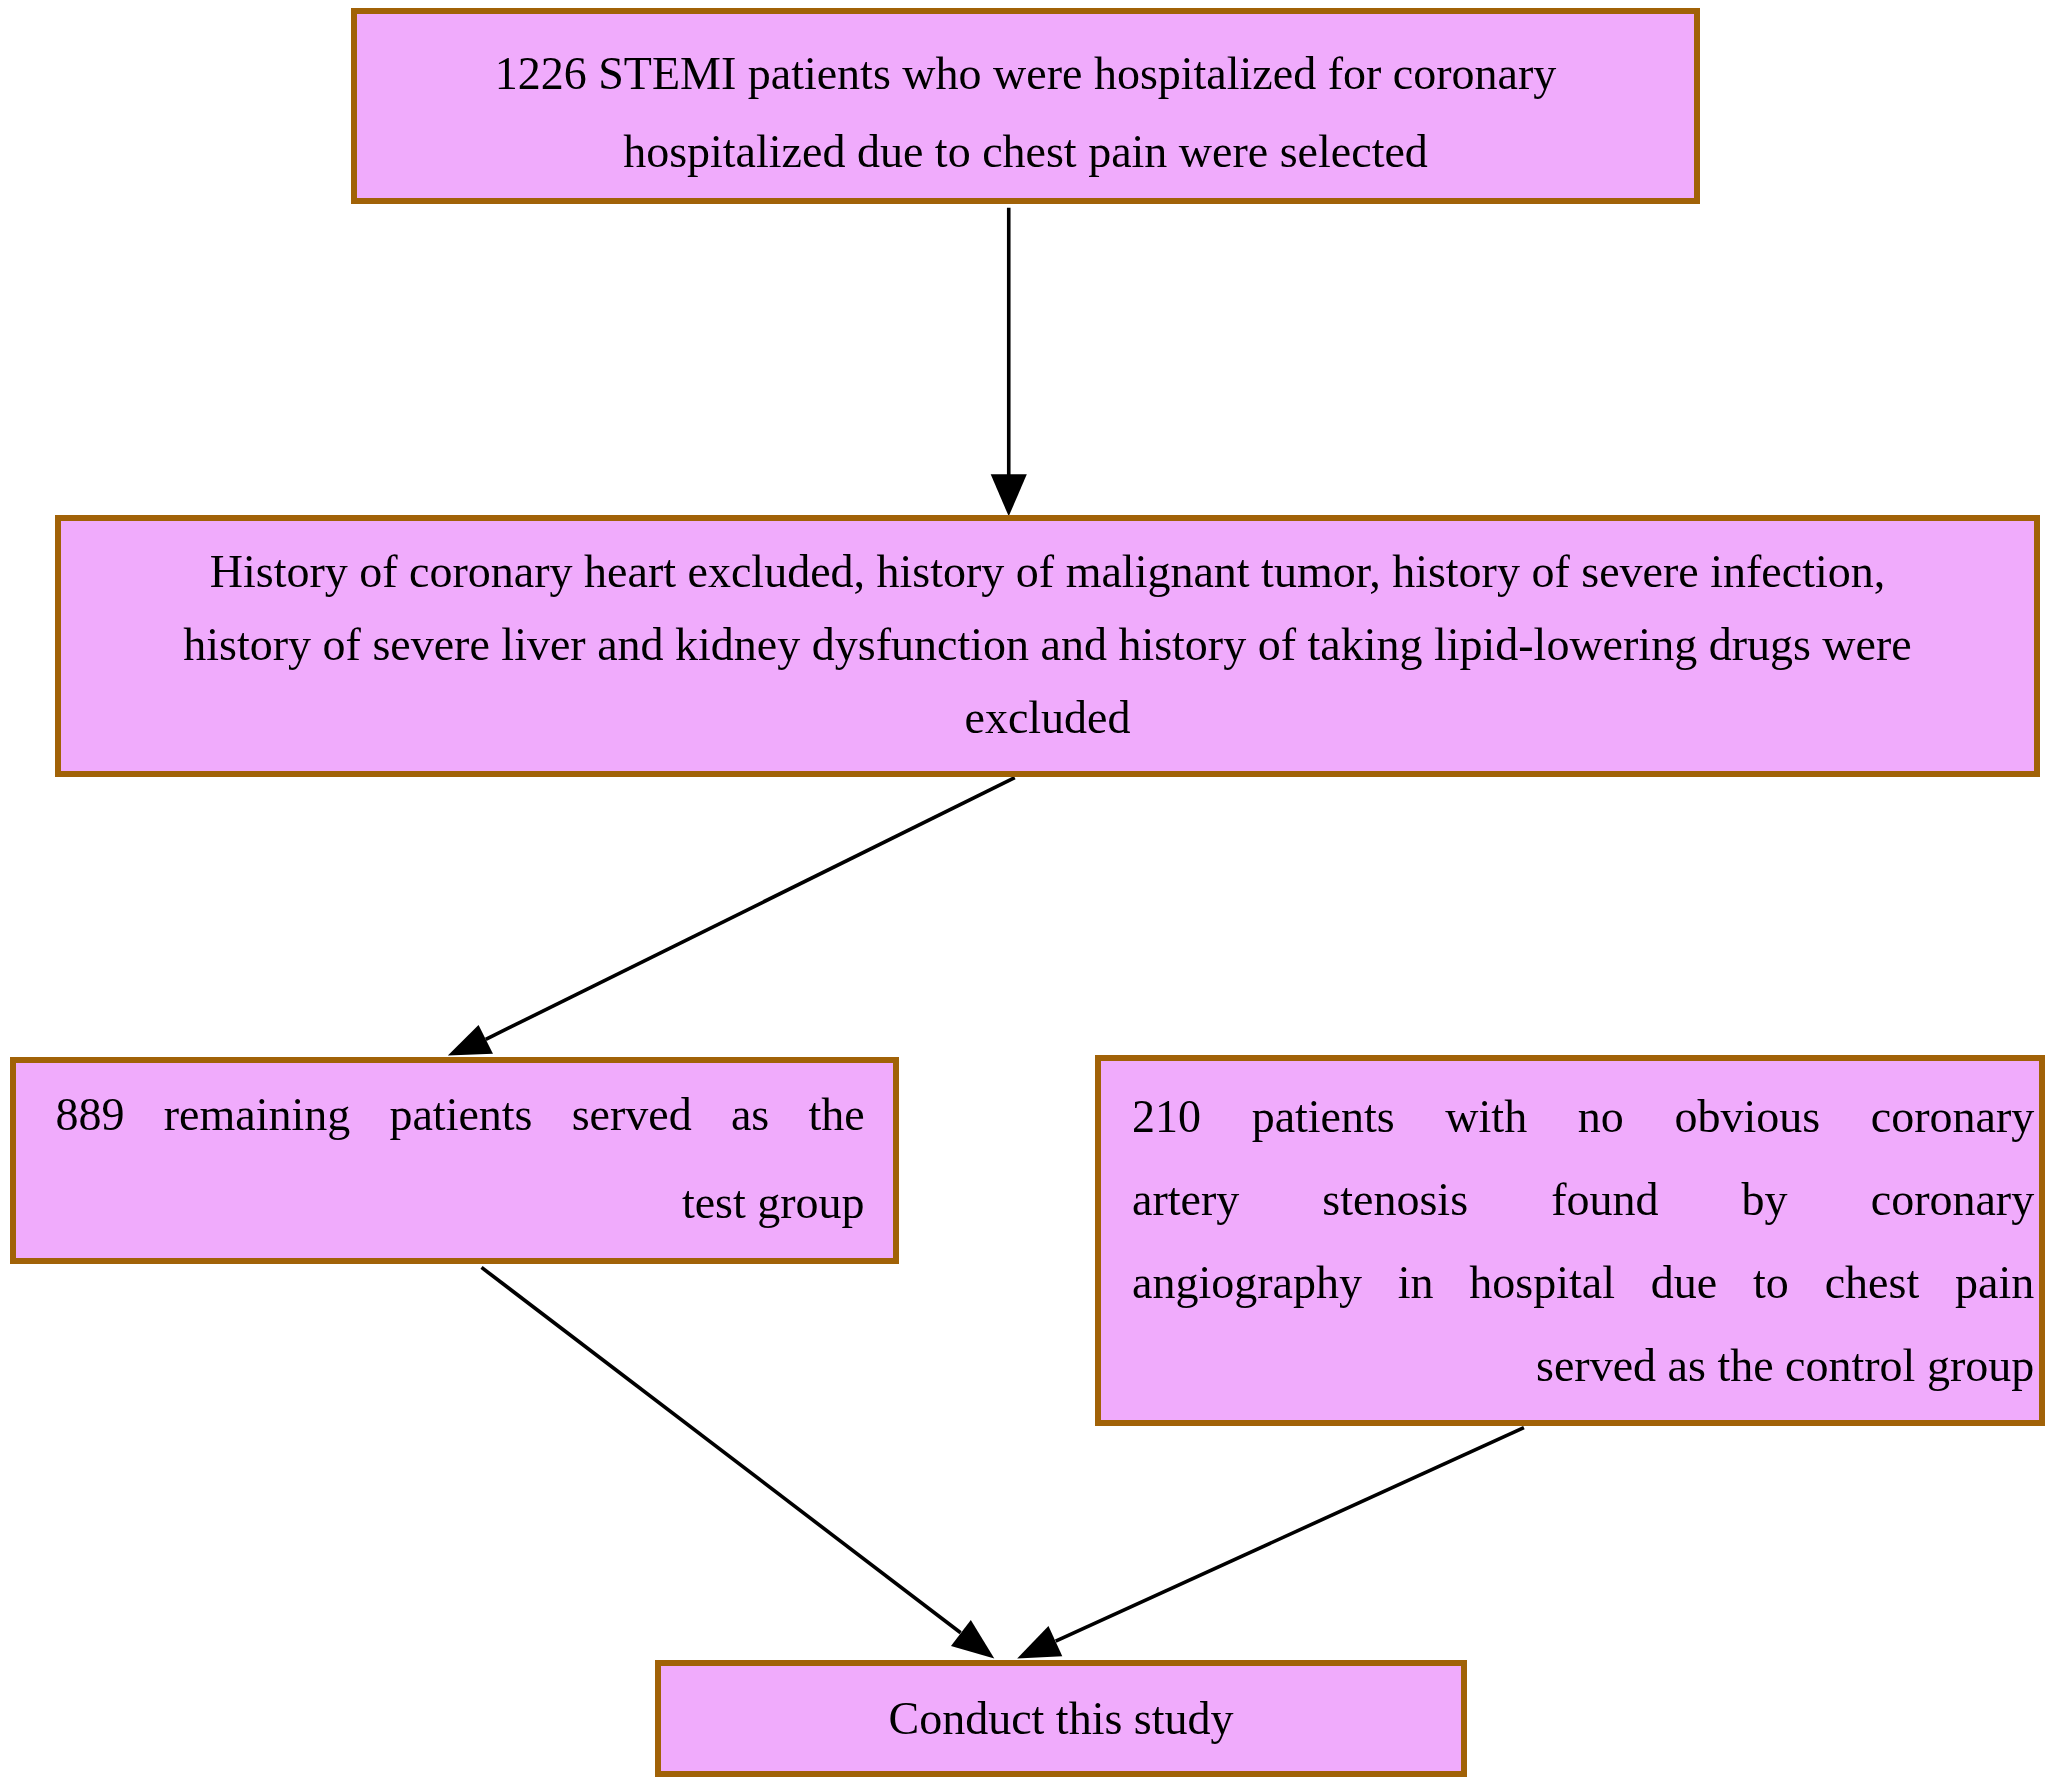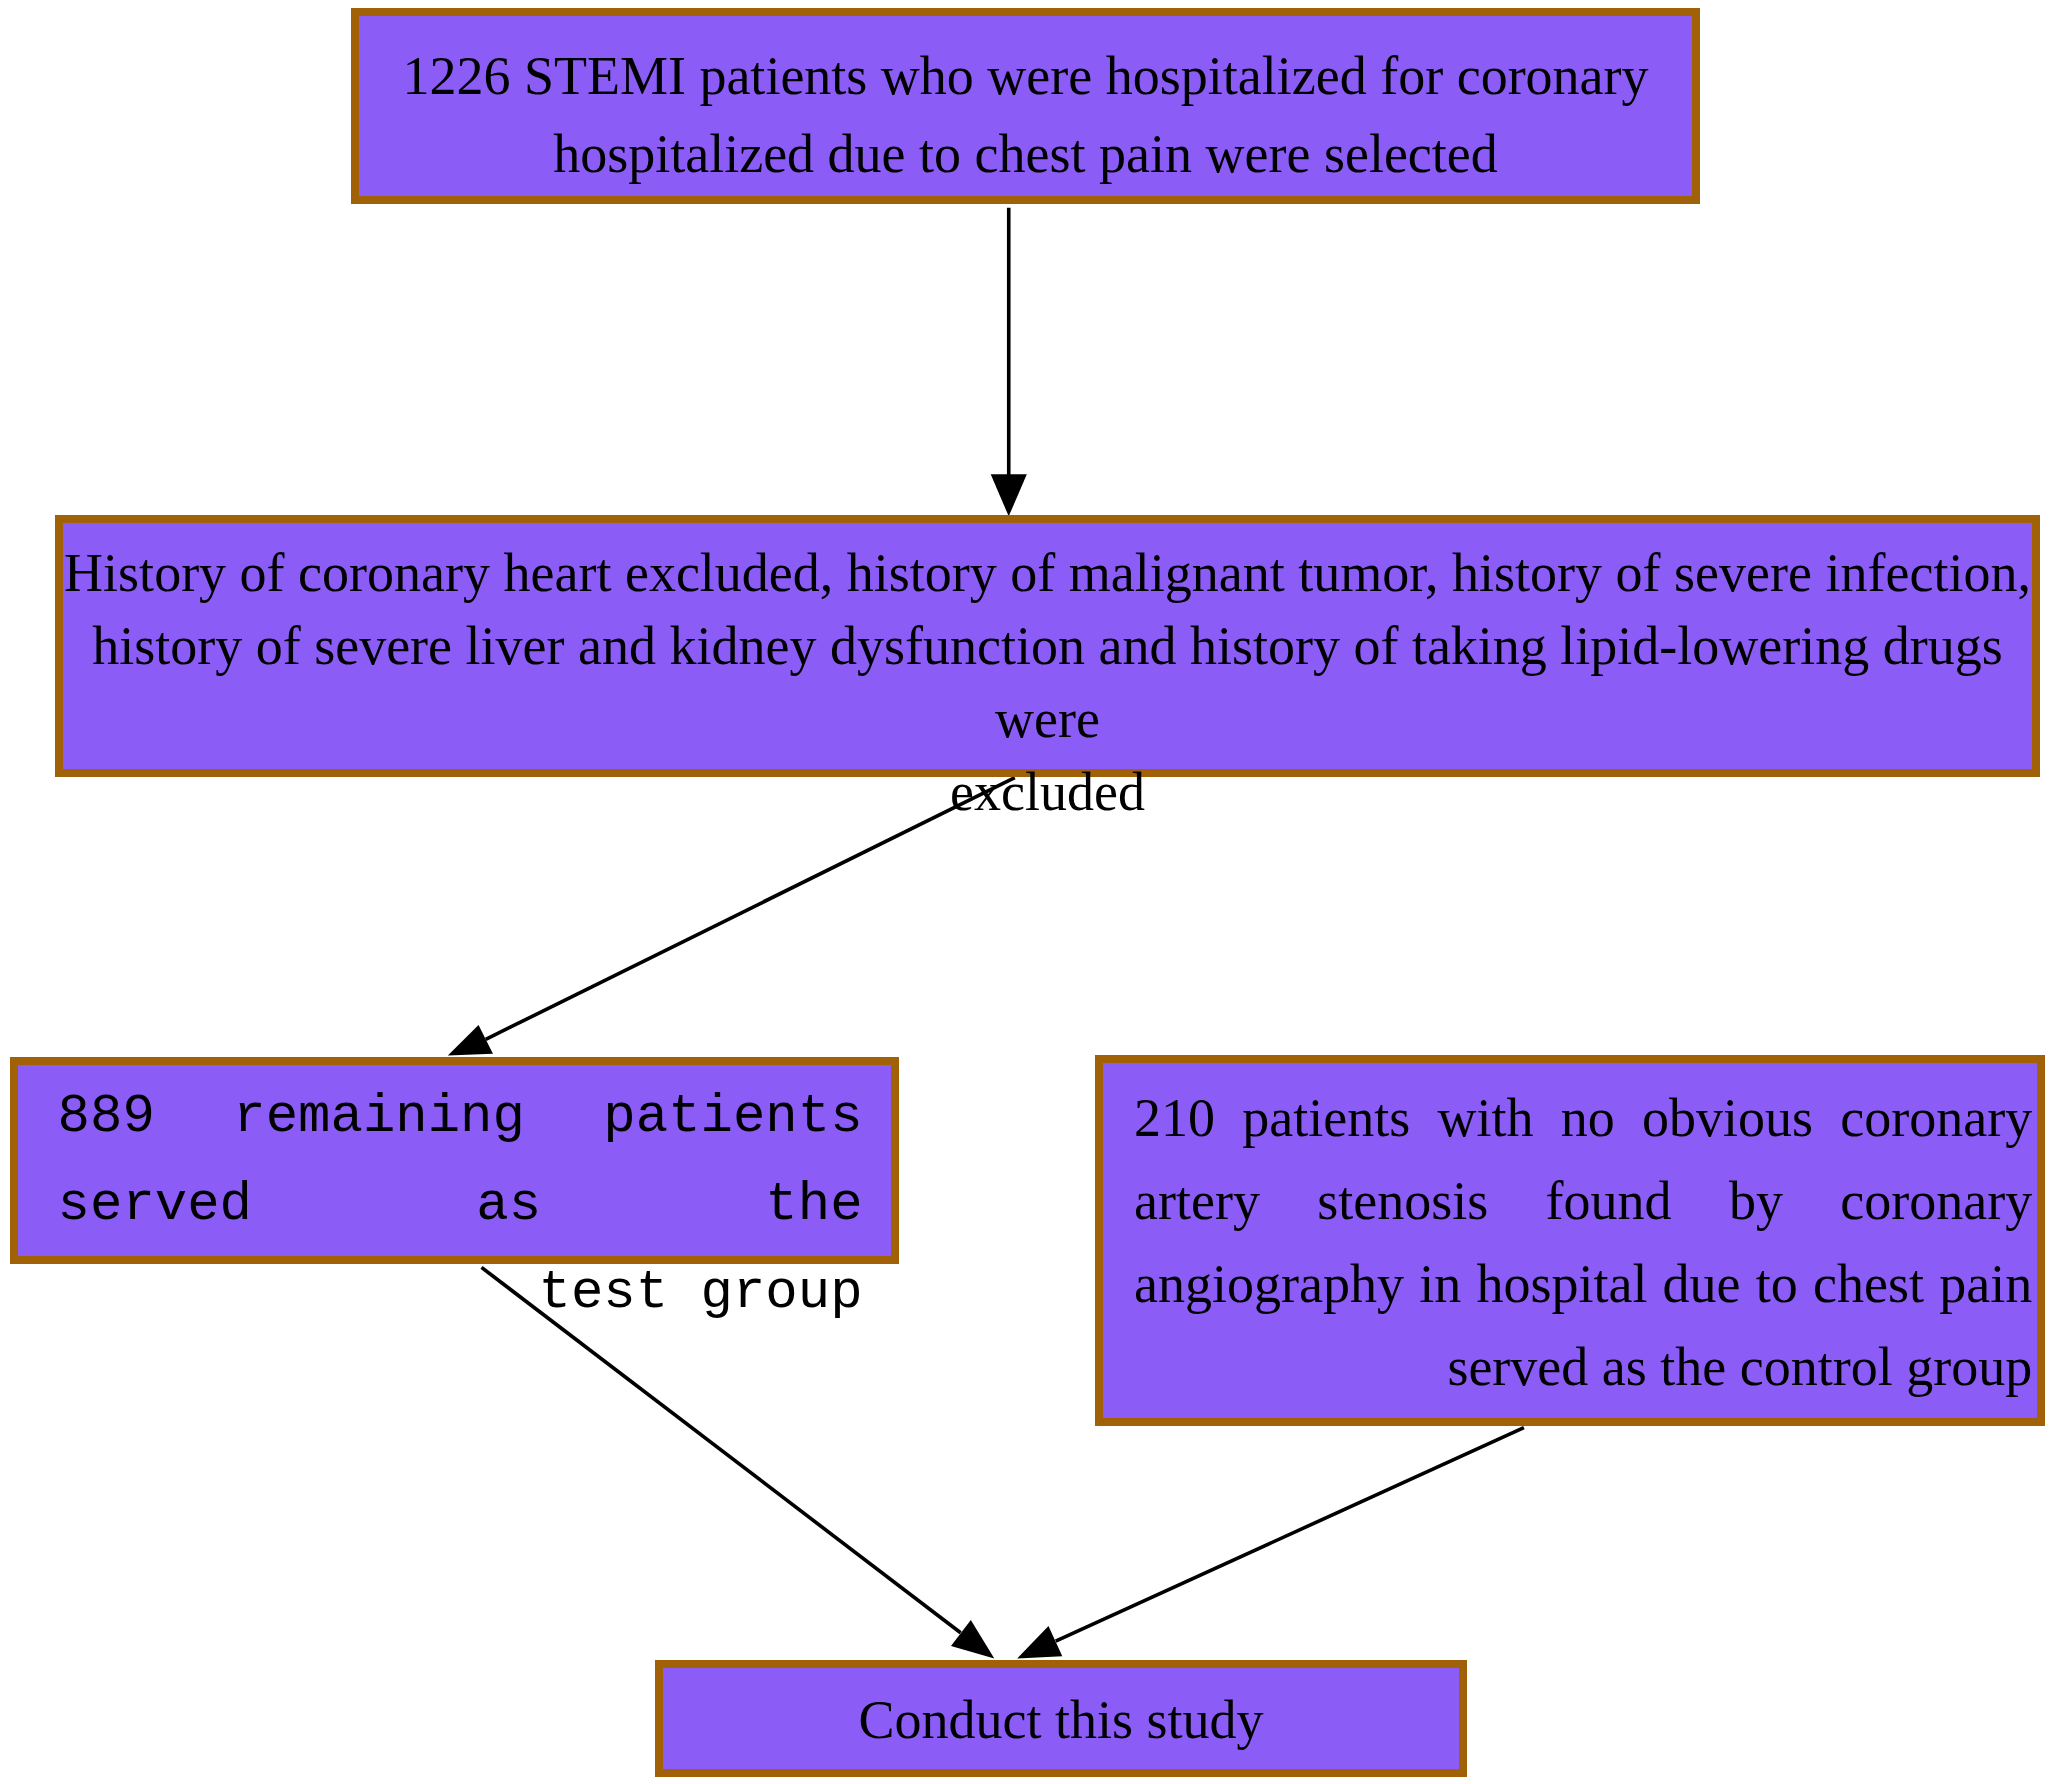--- a/index.html
+++ b/index.html
@@ -13,40 +13,40 @@
   #canvas {
     position: relative;
     width: 2056px;
     height: 1785px;
     background: #ffffff;
     overflow: hidden;
   }
   .box {
     position: absolute;
     box-sizing: border-box;
-    border: 8px solid #a16207;
-    background: #8b5cf6;
+    border: 6px solid #a16207;
+    background: #f0abfc;
     color: #000000;
-    font-size: 54px;
+    font-size: 46px;
   }
   .line {
     white-space: nowrap;
   }
   .center .line { text-align: center; white-space: normal; }
   .jfull { text-align: justify; text-align-last: justify; white-space: normal; }
   .jlast { text-align: right; white-space: normal; }
 
   #box1 { left: 351px; top: 8.4px;  width: 1349px; height: 196px; padding-top: 21px; }
   #box1 .line { line-height: 78px; }
 
   #box2 { left: 55px;  top: 515px; width: 1985px; height: 262px; padding-top: 14.4px; }
   #box2 .line { line-height: 73px; }
 
   #box3 { left: 9.6px;  top: 1057px; width: 889px; height: 207px;
-          padding: 7.8px 28px 0 40px; font-family: Liberation Mono, monospace; }
+          padding: 7.8px 28px 0 40px; }
   #box3 .line { line-height: 88px; }
 
   #box4 { left: 1095px; top: 1055px; width: 950px; height: 371px;
           padding: 14.4px 4.8px 0 31px; }
   #box4 .line { line-height: 83px; }
 
   #box5 { left: 635px; top: 1660px; width: 812px; height: 117px; padding-top: 10.8px; margin-left: 20px; }
   #box5 .line { line-height: 83px; }
 
   #arrow-layer {

